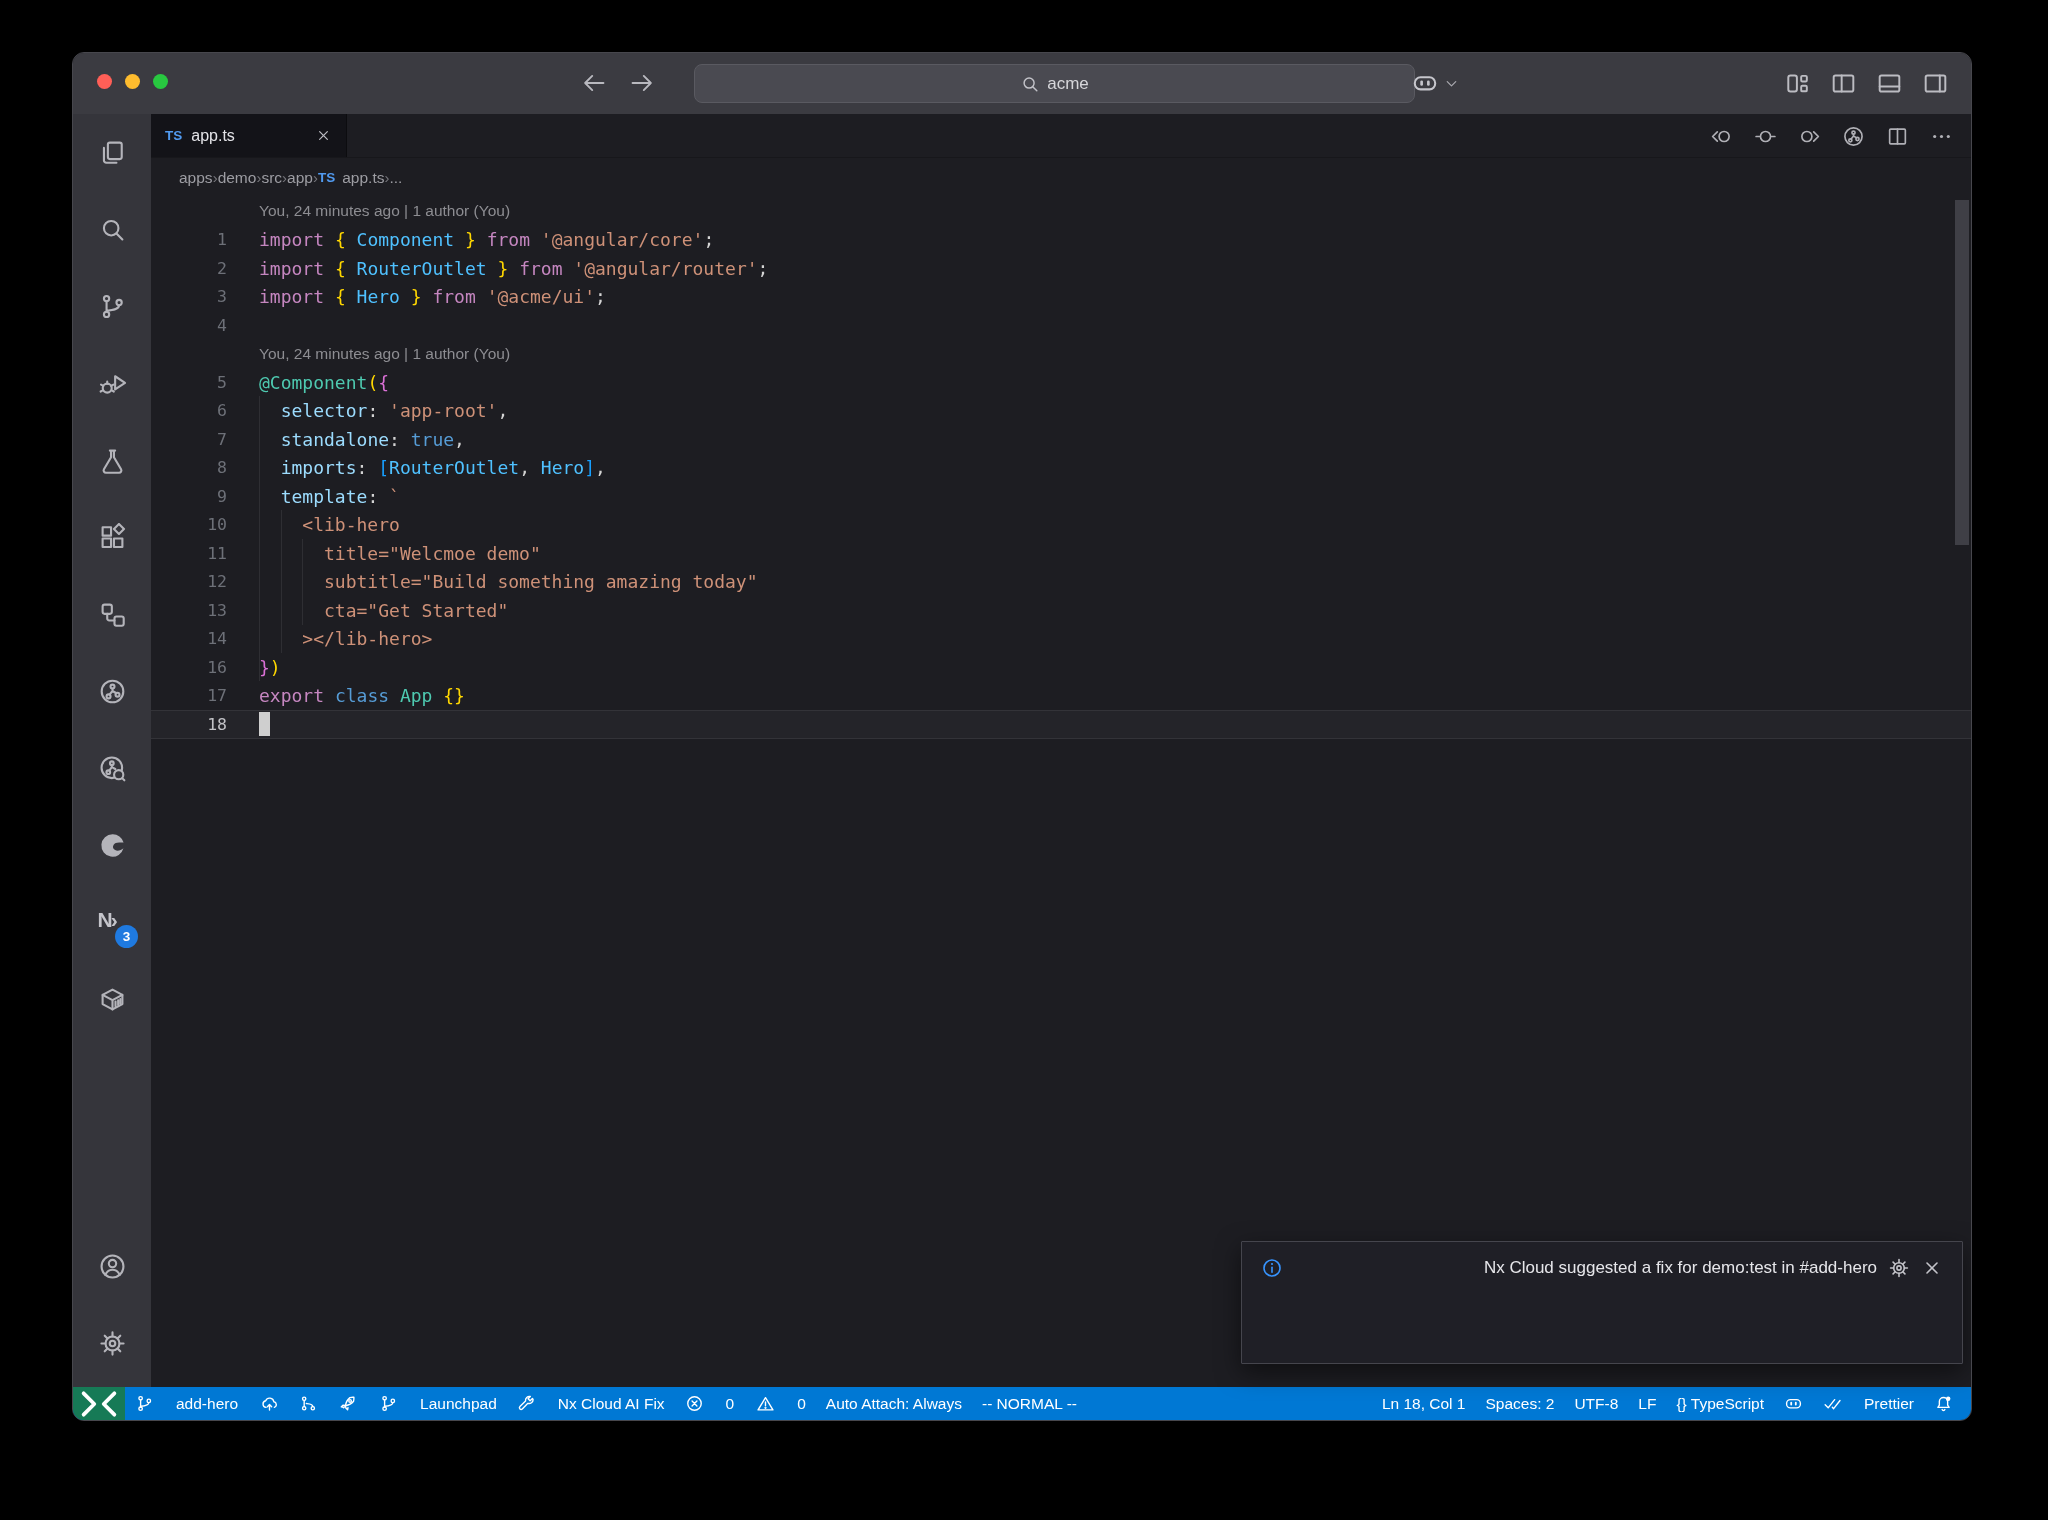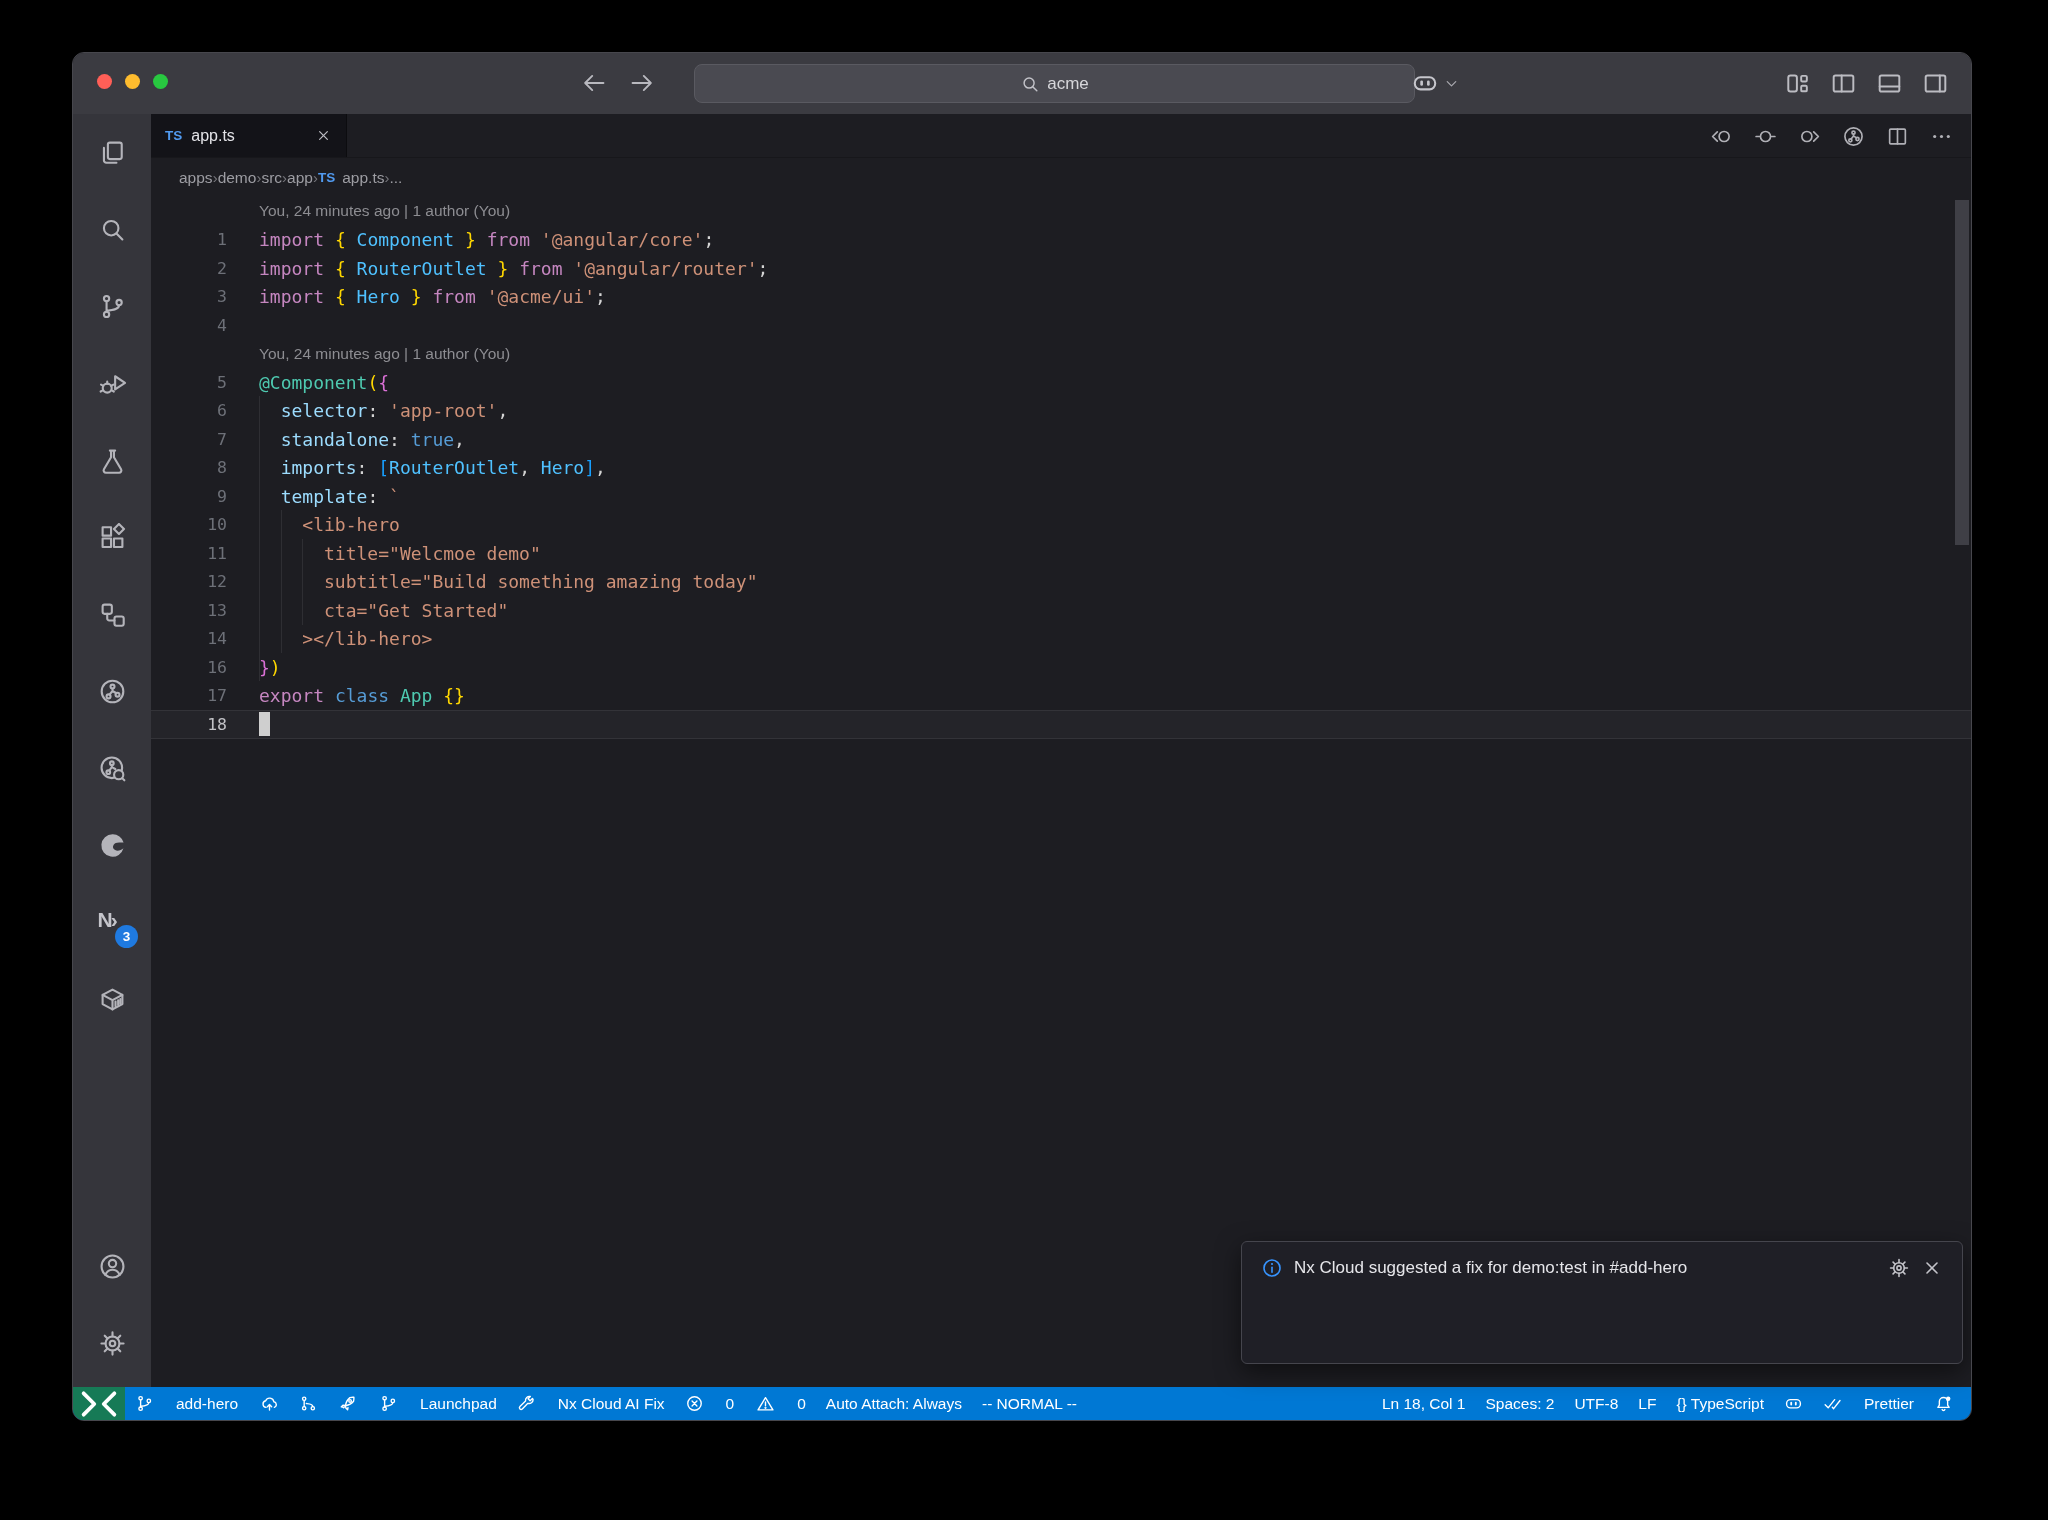--- a/index.html
+++ b/index.html
@@ -78,22 +78,22 @@
   .statusbar { height:33px; flex:0 0 33px; background:#0078d4; display:flex; align-items:center;
     color:#fff; font-size:15.5px; }
   .sb-remote { width:52px; height:33px; background:#167a56; display:flex; align-items:center; justify-content:center; }
   .sb-item { display:flex; align-items:center; gap:22px; padding:0 10px; height:33px; cursor:pointer; white-space:nowrap; }
   .sb-item .ic { width:19px; height:19px; }
   .sb-left { display:flex; align-items:center; }
   .sb-right { margin-left:auto; display:flex; align-items:center; padding-right:8px; }
 
   
   .toast { position:absolute; left:1168px; top:1188px; width:722px; height:123px; background:#1f1f26;
-    border:1px solid #45454d; border-radius:6px; padding:15px 19px 14px 19px; z-index:5;
-    box-shadow:0 8px 24px rgba(0,0,0,.5); display:flex; flex-direction:column; }
+    border:1px solid #45454d; border-radius:1px; padding:15px 19px 14px 19px; z-index:5;
+    box-shadow:0 8px 24px rgba(0,0,0,.5); display:flex; flex-direction:column;text-align:right; }
   .toast-head { display:flex; align-items:center; gap:11px; }
   .toast-title { color:#e6e6ea; font-size:17px; flex:1; }
   .toast-head .ic { width:22px; height:22px; color:#c3c3c9; }
   .toast-head .ic-info { color:#3794FF; }
   .toast-actions { margin-top:17px; display:flex; align-items:center; }
   .toast-source { color:#b0b0b6; font-size:16px; }
   .btn { height:38px; border-radius:4px; font-size:16px; display:flex; align-items:center; justify-content:center; cursor:pointer; }
   .btn-primary { margin-left:auto; width:216px; background:#0078d4; color:#fff; }
   .btn-secondary { margin-left:16px; width:95px; background:#37373e; border:1px solid #55555c; color:#e2e2e6; }
 

